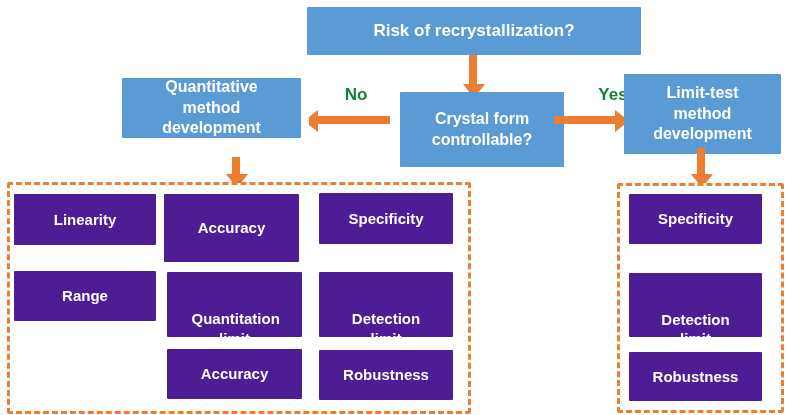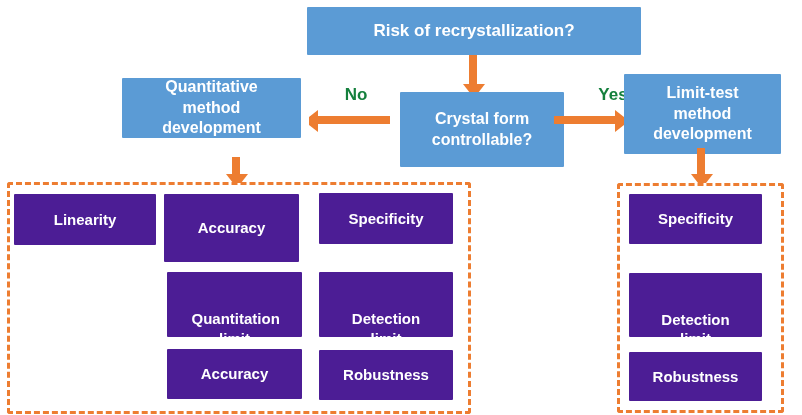--- a/index.html
+++ b/index.html
@@ -152,20 +152,23 @@
 
   <div class="item it-linearity">
     <span>Linearity</span>
   </div>
   <div class="item it-accuracy">
     <span>Accuracy</span>
   </div>
   <div class="item it-specific-l">
     <span>Specificity</span>
   </div>
+  <div class="item it-range">
+    <span>Range</span>
+  </div>
   <div class="item two-line it-quantlim">
     <span>Quantitation limit</span>
   </div>
   <div class="item two-line it-detect-l">
     <span>Detection limit</span>
   </div>
   <div class="item it-precision">
     <span>Accuracy</span>
   </div>
   <div class="item it-robust-l">

